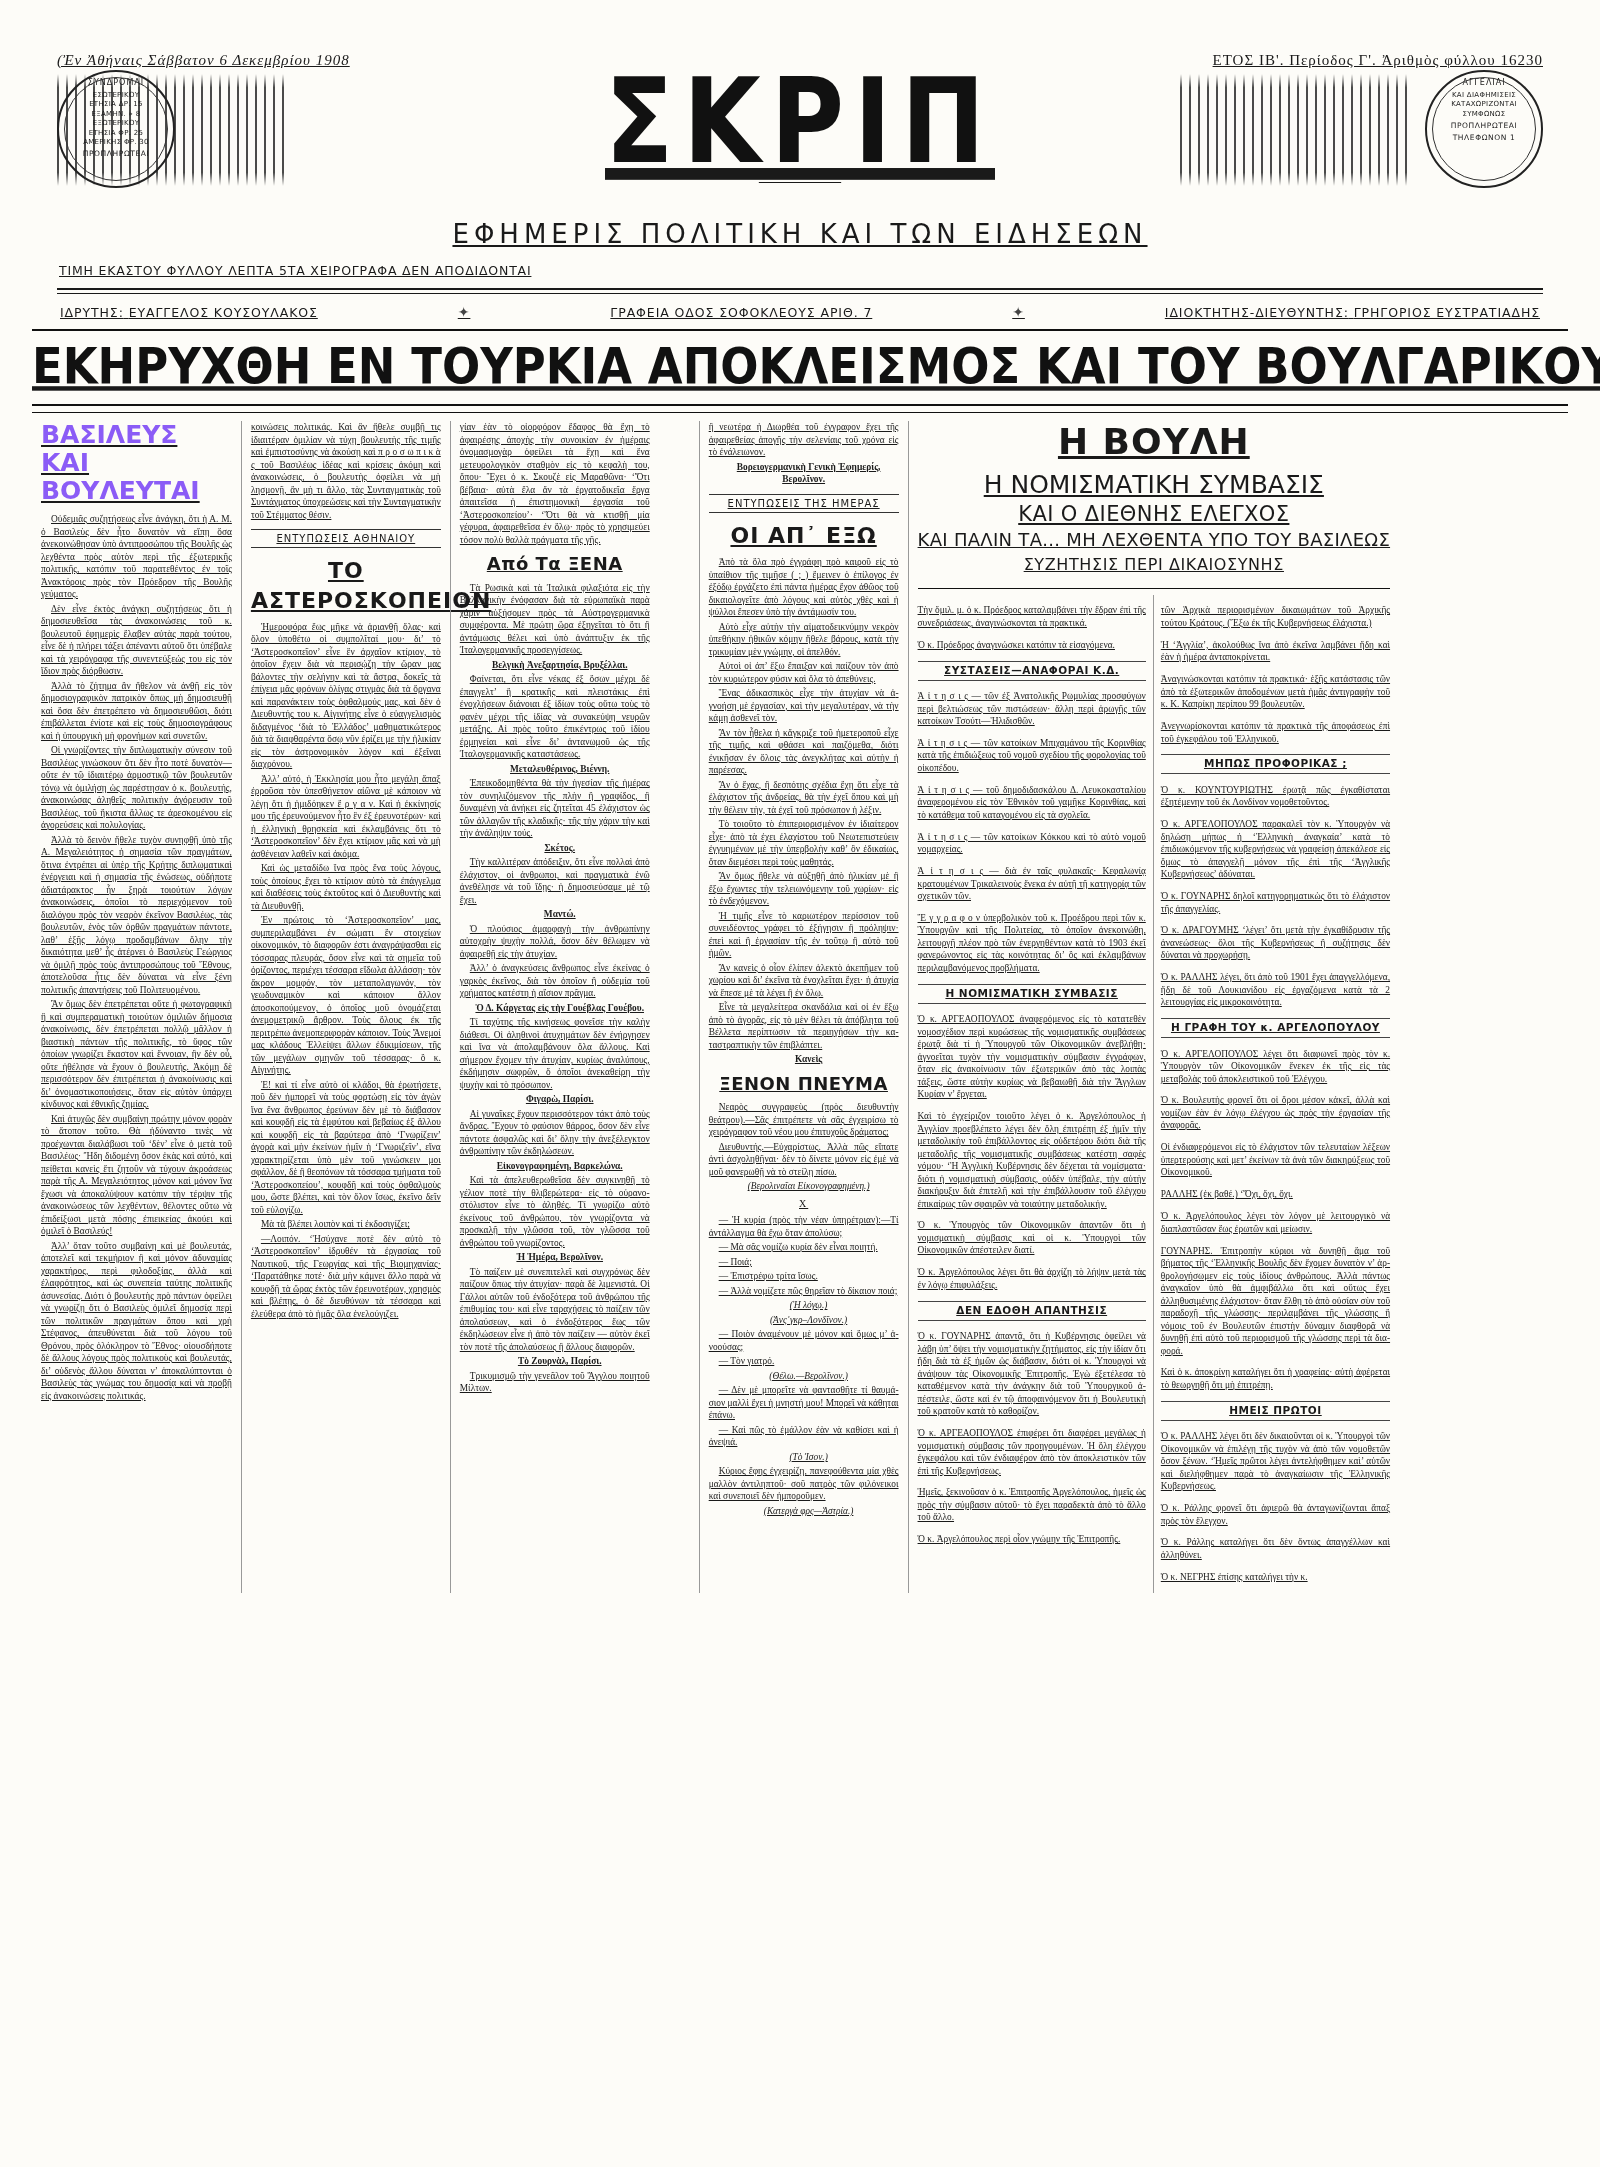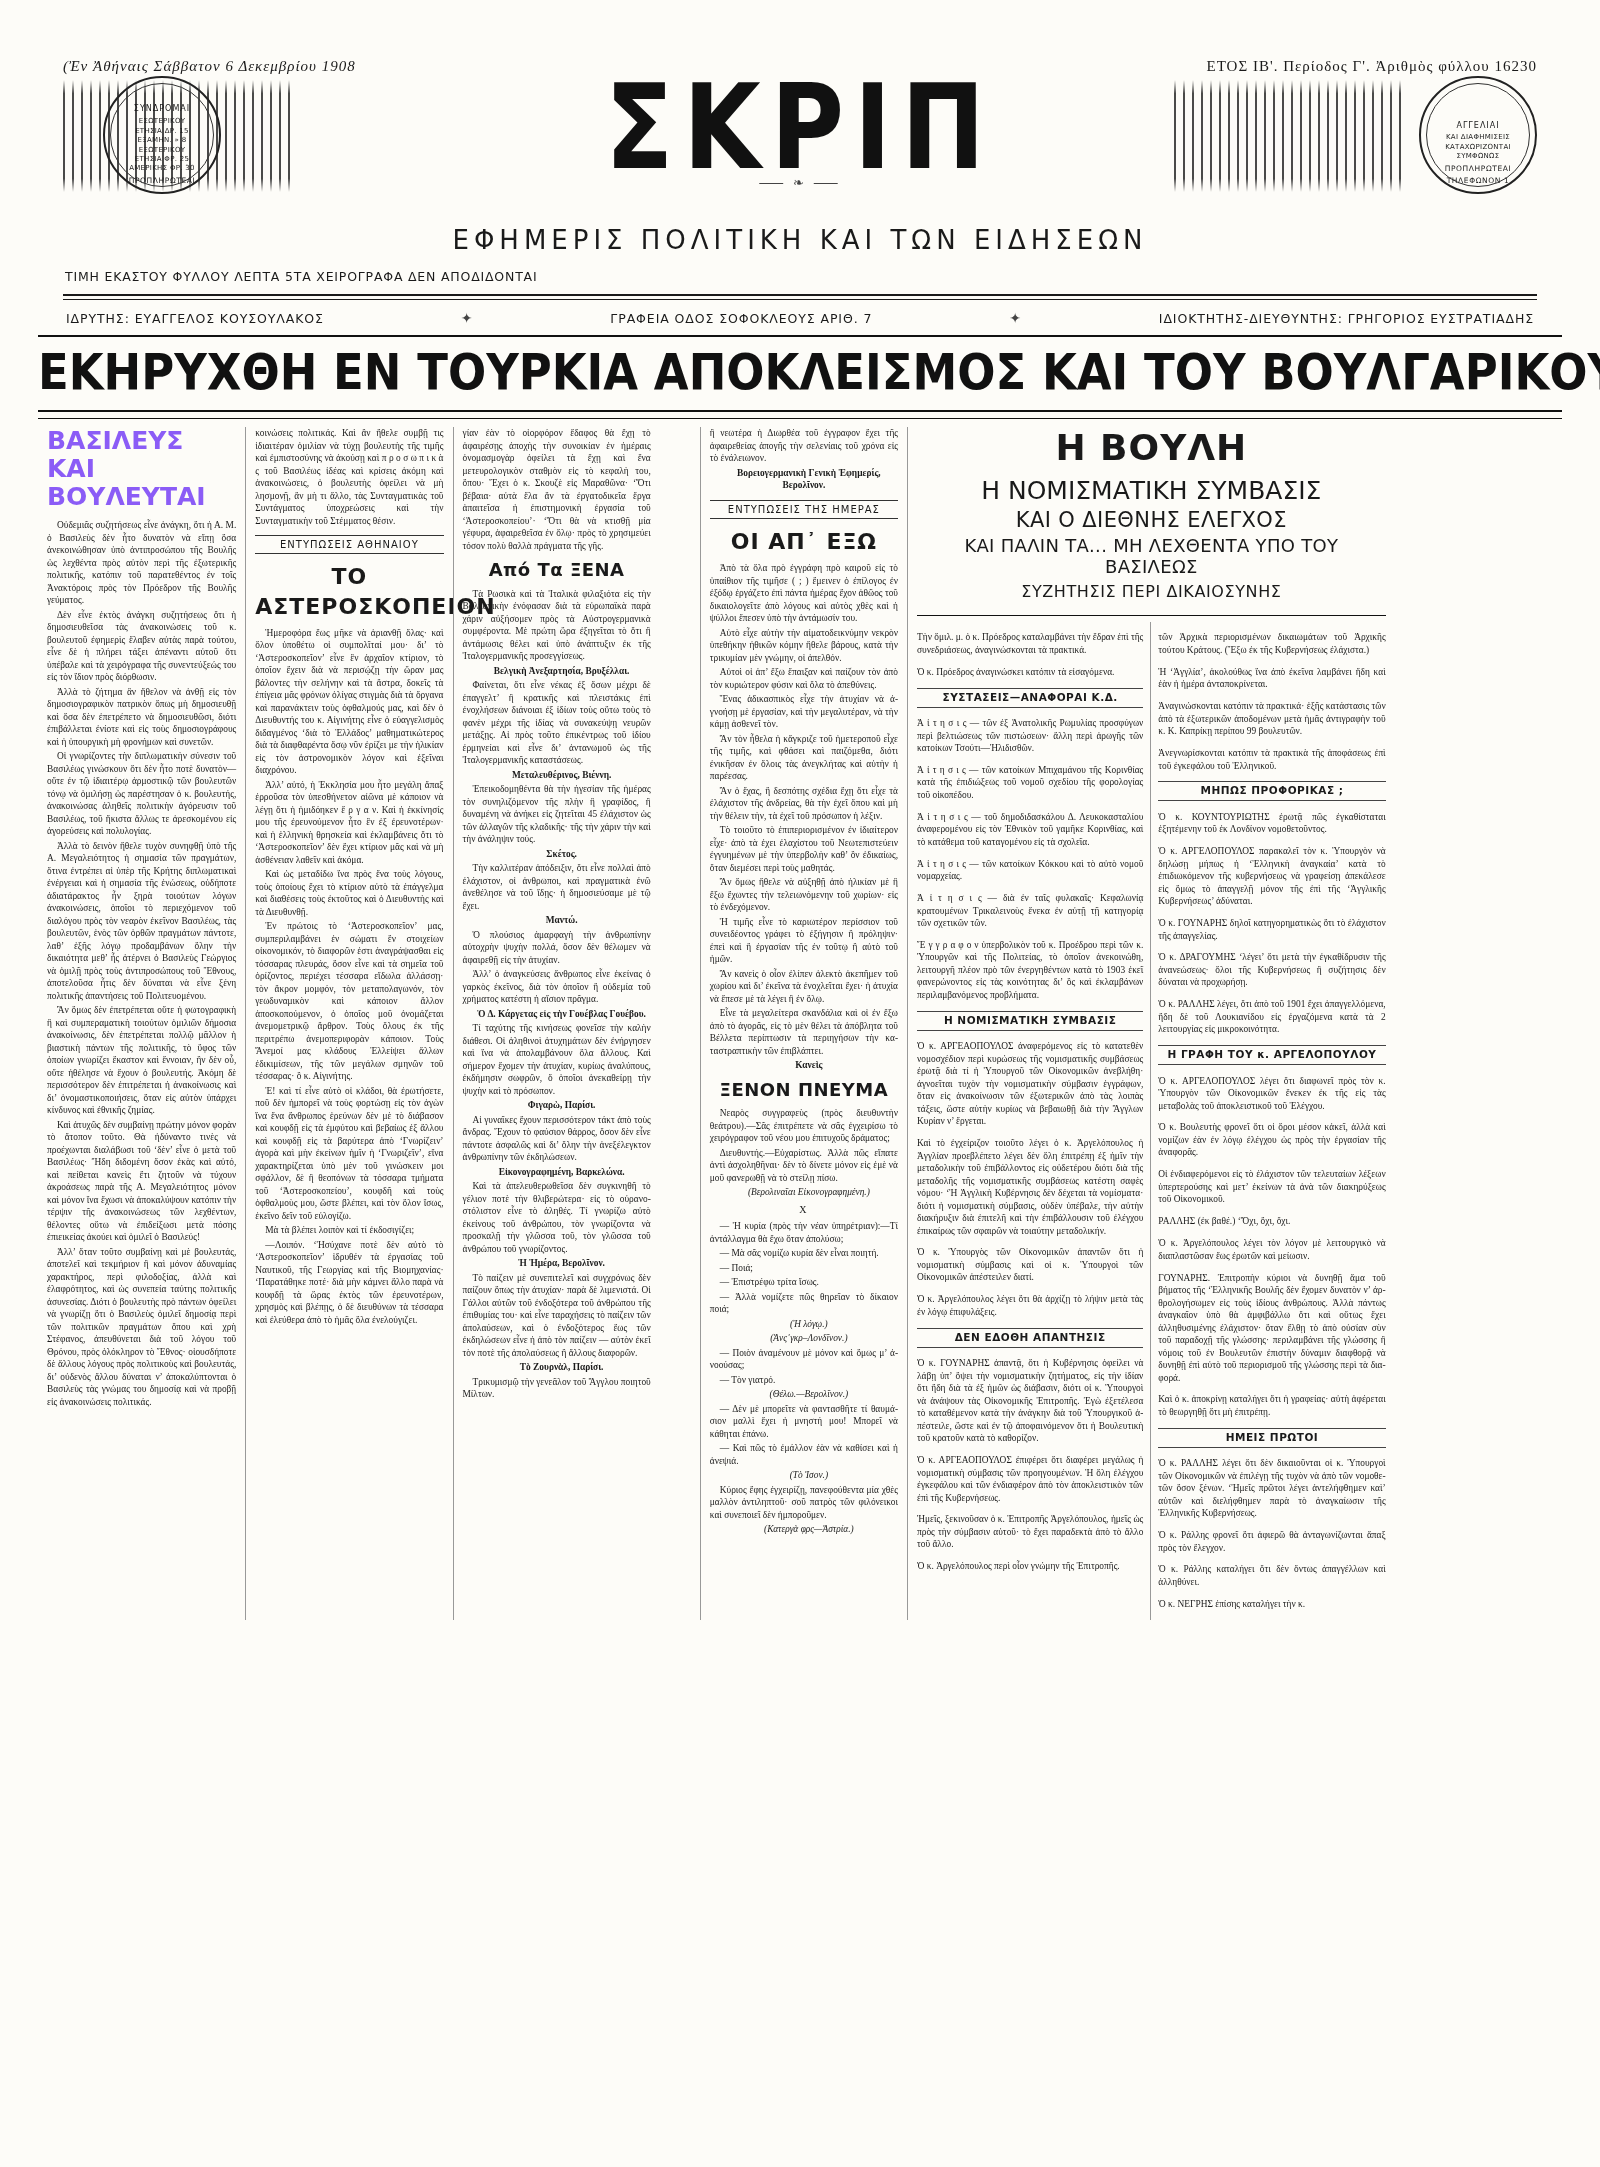--- a/index.html
+++ b/index.html
@@ -13,22 +13,23 @@
     font-family: "Liberation Serif", serif;
     color: #1a1a1a;
     position: relative;
     overflow: hidden;
   }
   .page {
     width: 1600px;
     height: 2167px;
     position: relative;
     background: #fdfcf8;
-    padding: 18px;
+    padding: 12px;
     box-sizing: border-box;
+    text-decoration: underline;
   }
 
   
   .masthead {
     position: relative;
     padding: 40px 45px 0 45px;
     box-sizing: border-box;
   }
   .mast-topline {
     display: flex;
@@ -81,29 +82,28 @@
   .seal {
     width: 118px;
     height: 118px;
     border-radius: 50%;
     border: 2px solid #222;
     position: absolute;
     top: 58px;
     display: flex;
     flex-direction: column;
     align-items: center;
-    justify-content: flex-end;
+    justify-content: flex-start;
     text-align: center;
     font-family: "DejaVu Sans", sans-serif;
     font-size: 7px;
     line-height: 1.35;
     letter-spacing: 0.3px;
     box-sizing: border-box;
     padding: 6px;
-    margin-left: 40px;
   }
   .seal::before {
     content: "";
     position: absolute;
     top: 5px; left: 5px; right: 5px; bottom: 5px;
     border: 1px solid #333;
     border-radius: 50%;
   }
   .seal-left { left: 45px; }
   .seal-right { right: 45px; }

